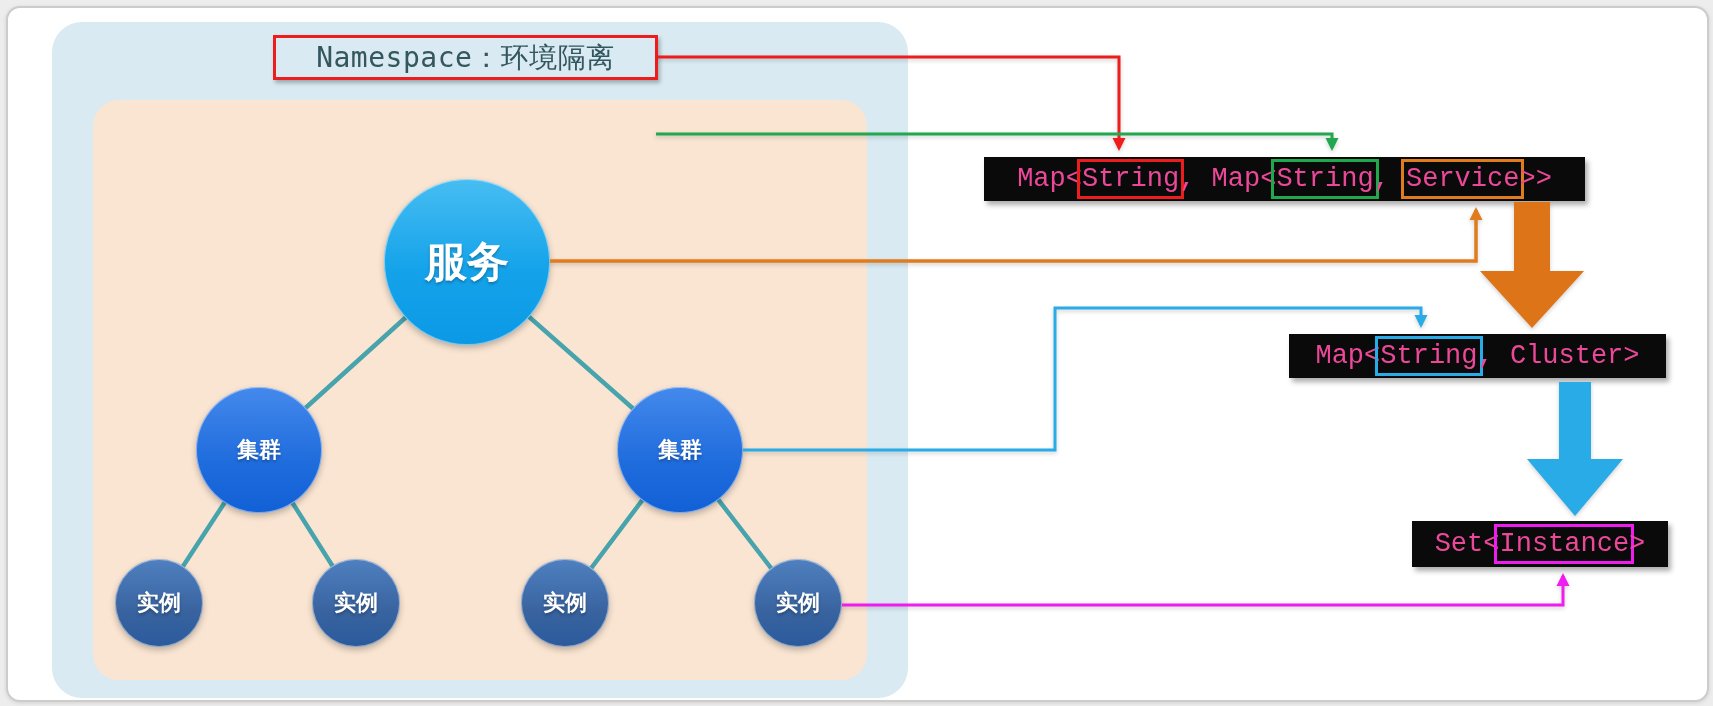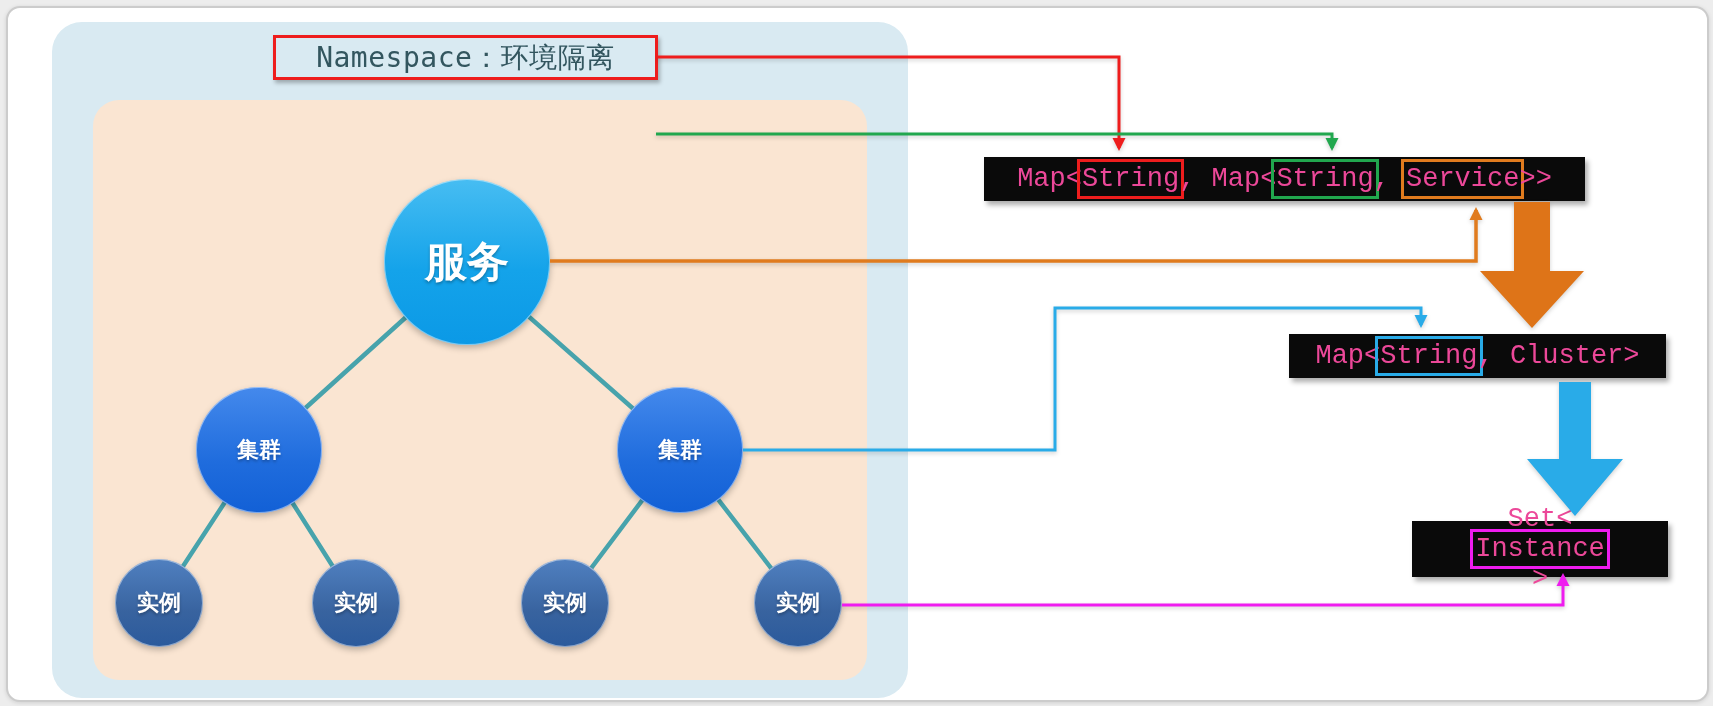--- a/index.html
+++ b/index.html
@@ -47,21 +47,21 @@
   .node-instance.i3{left:521px;top:559px;}
   .node-instance.i4{left:754px;top:559px;}
   .code-box{
     position:absolute;box-sizing:border-box;display:flex;align-items:center;justify-content:center;
     background:#0a0a0a;color:#ec4899;white-space:pre;
     font-family:Liberation Mono, monospace;font-size:27px;
     box-shadow:3px 4px 5px rgba(0,0,0,.32);
   }
   .code-outer{left:984px;top:157px;width:601px;height:44px;}
   .code-cluster{left:1289px;top:334px;width:377px;height:44px;}
-  .code-set{left:1412px;top:521px;width:256px;height:56px;flex-direction:column;}
+  .code-set{left:1412px;top:521px;width:256px;height:46px;}
   .hl{outline-style:solid;outline-width:3px;outline-offset:2px;}
   .hl-red{outline-color:#ee1d1d;}
   .hl-green{outline-color:#21a74e;}
   .hl-orange{outline-color:#e07b1e;}
   .hl-blue{outline-color:#29abe8;}
   .hl-magenta{outline-color:#ef1cef;}
   svg.arrows{filter:drop-shadow(0 2px 2px rgba(0,0,0,.18));}
 </style>
 </head>
 <body>

